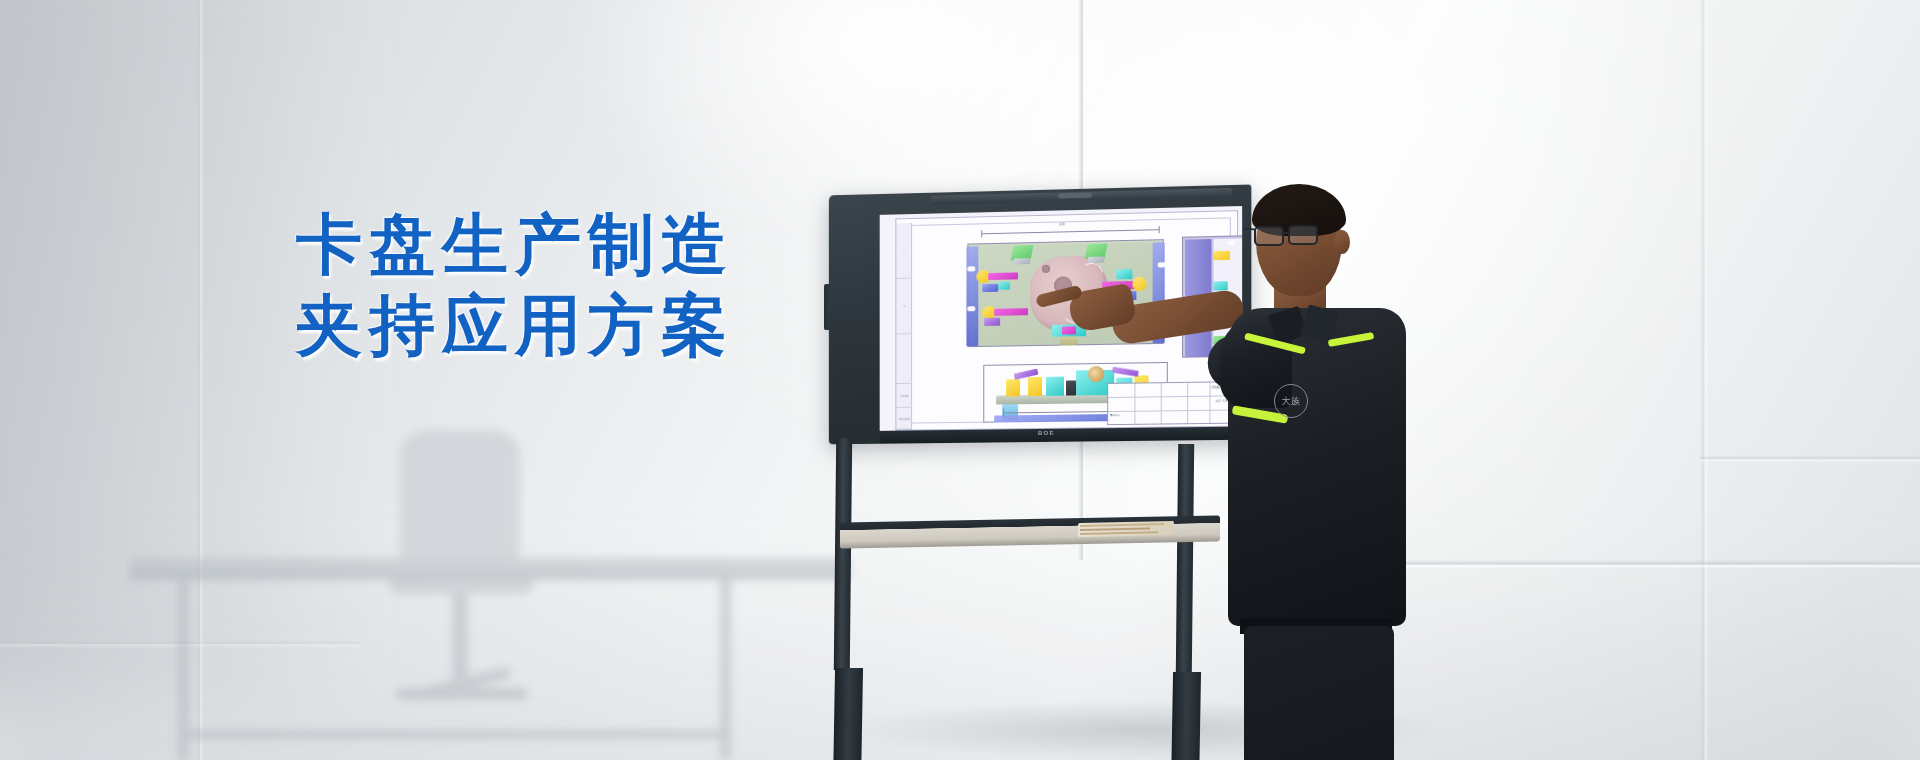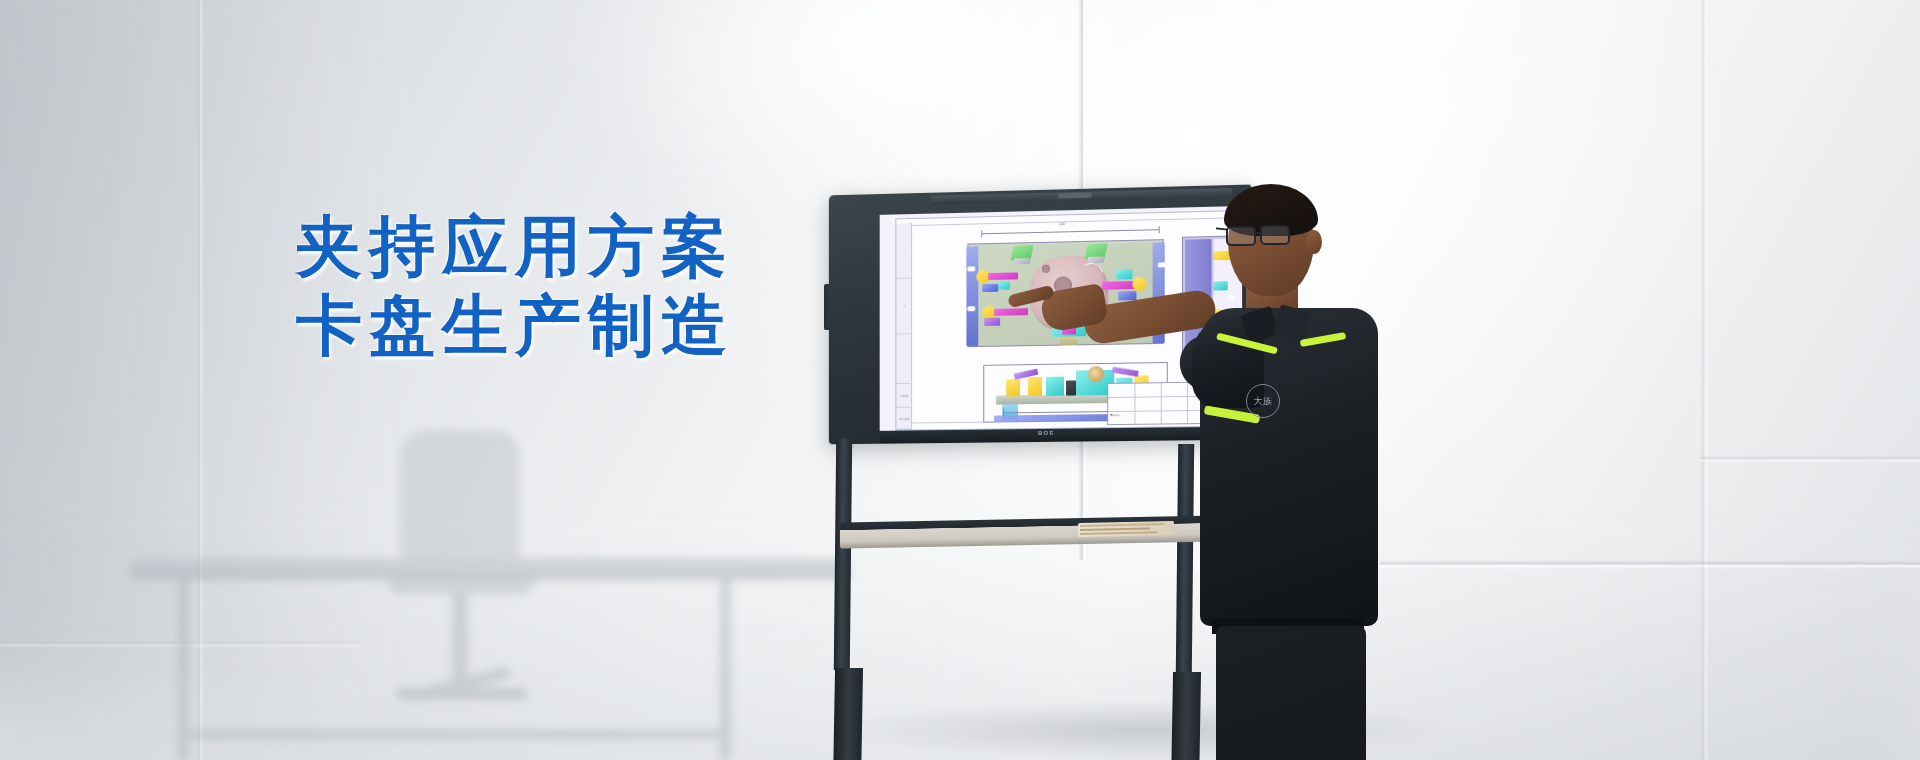--- a/index.html
+++ b/index.html
@@ -142,21 +142,21 @@
   .clamp.yellow { background:linear-gradient(150deg,#ffe96a,#f3c524); }
   .clamp.cyan   { background:linear-gradient(150deg,#8ff0ef,#2fc9c6); }
   .clamp.blue   { background:linear-gradient(150deg,#9aa6f3,#4f5fd1); }
   .clamp.purple { background:linear-gradient(150deg,#c79df0,#8f4fd0); }
   .clamp.gray   { background:linear-gradient(150deg,#d9dde2,#a6adb5); }
   .clamp.base   { background:linear-gradient(to bottom,#cfd6cb,#aab3a4); }
   .clamp.olive  { background:linear-gradient(to bottom,#d0cf9e,#b5b481); }
   .clamp.skyb   { background:linear-gradient(to bottom,#9fd9f5,#5fb6e4); }
 
   
-  #presenter { position:absolute; left:1160px; top:170px; width:280px; height:590px; }
+  #presenter { position:absolute; left:1188px; top:170px; width:280px; height:590px; }
   .skin { background:linear-gradient(150deg,#8d5f41 0%, #7a4f34 48%, #613d27 100%); }
   .shirt{ background:linear-gradient(160deg,#2b3036 0%, #1b1f24 45%, #101317 100%); }
 
   .p-head { position:absolute; left:68px; top:22px; width:86px; height:104px;
     border-radius:46% 46% 44% 44%/ 48% 48% 52% 52%;
     background:linear-gradient(150deg,#946games 0%,#7a4f34 50%,#5e3a25 100%); }
   .p-hair { position:absolute; left:64px; top:14px; width:94px; height:52px;
     border-radius:50% 50% 36% 36%/ 70% 70% 30% 30%;
     background:linear-gradient(160deg,#241a15,#14100d); }
   .p-ear { position:absolute; left:146px; top:60px; width:16px; height:24px; border-radius:50%; }
@@ -222,22 +222,22 @@
     <div class="chair-base2"></div>
     <div class="chair-base"></div>
     <div class="desk-top"></div>
     <div class="desk-top2"></div>
     <div class="desk-leg l1"></div>
     <div class="desk-leg l2"></div>
     <div class="desk-cross"></div>
   </div>
 
   <div class="headline-block">
+    <div class="headline-line l1">卡盘生产制造</div>
     <div class="headline-line l2">夹持应用方案</div>
-    <div class="headline-line l1">卡盘生产制造</div>
   </div>
 
   <div class="shadow-floor"></div>
 
   <div id="board-assembly">
 
     <div class="board-sidewing"></div>
 
     <div class="board-frame">
       <div class="board-topbar"></div>

